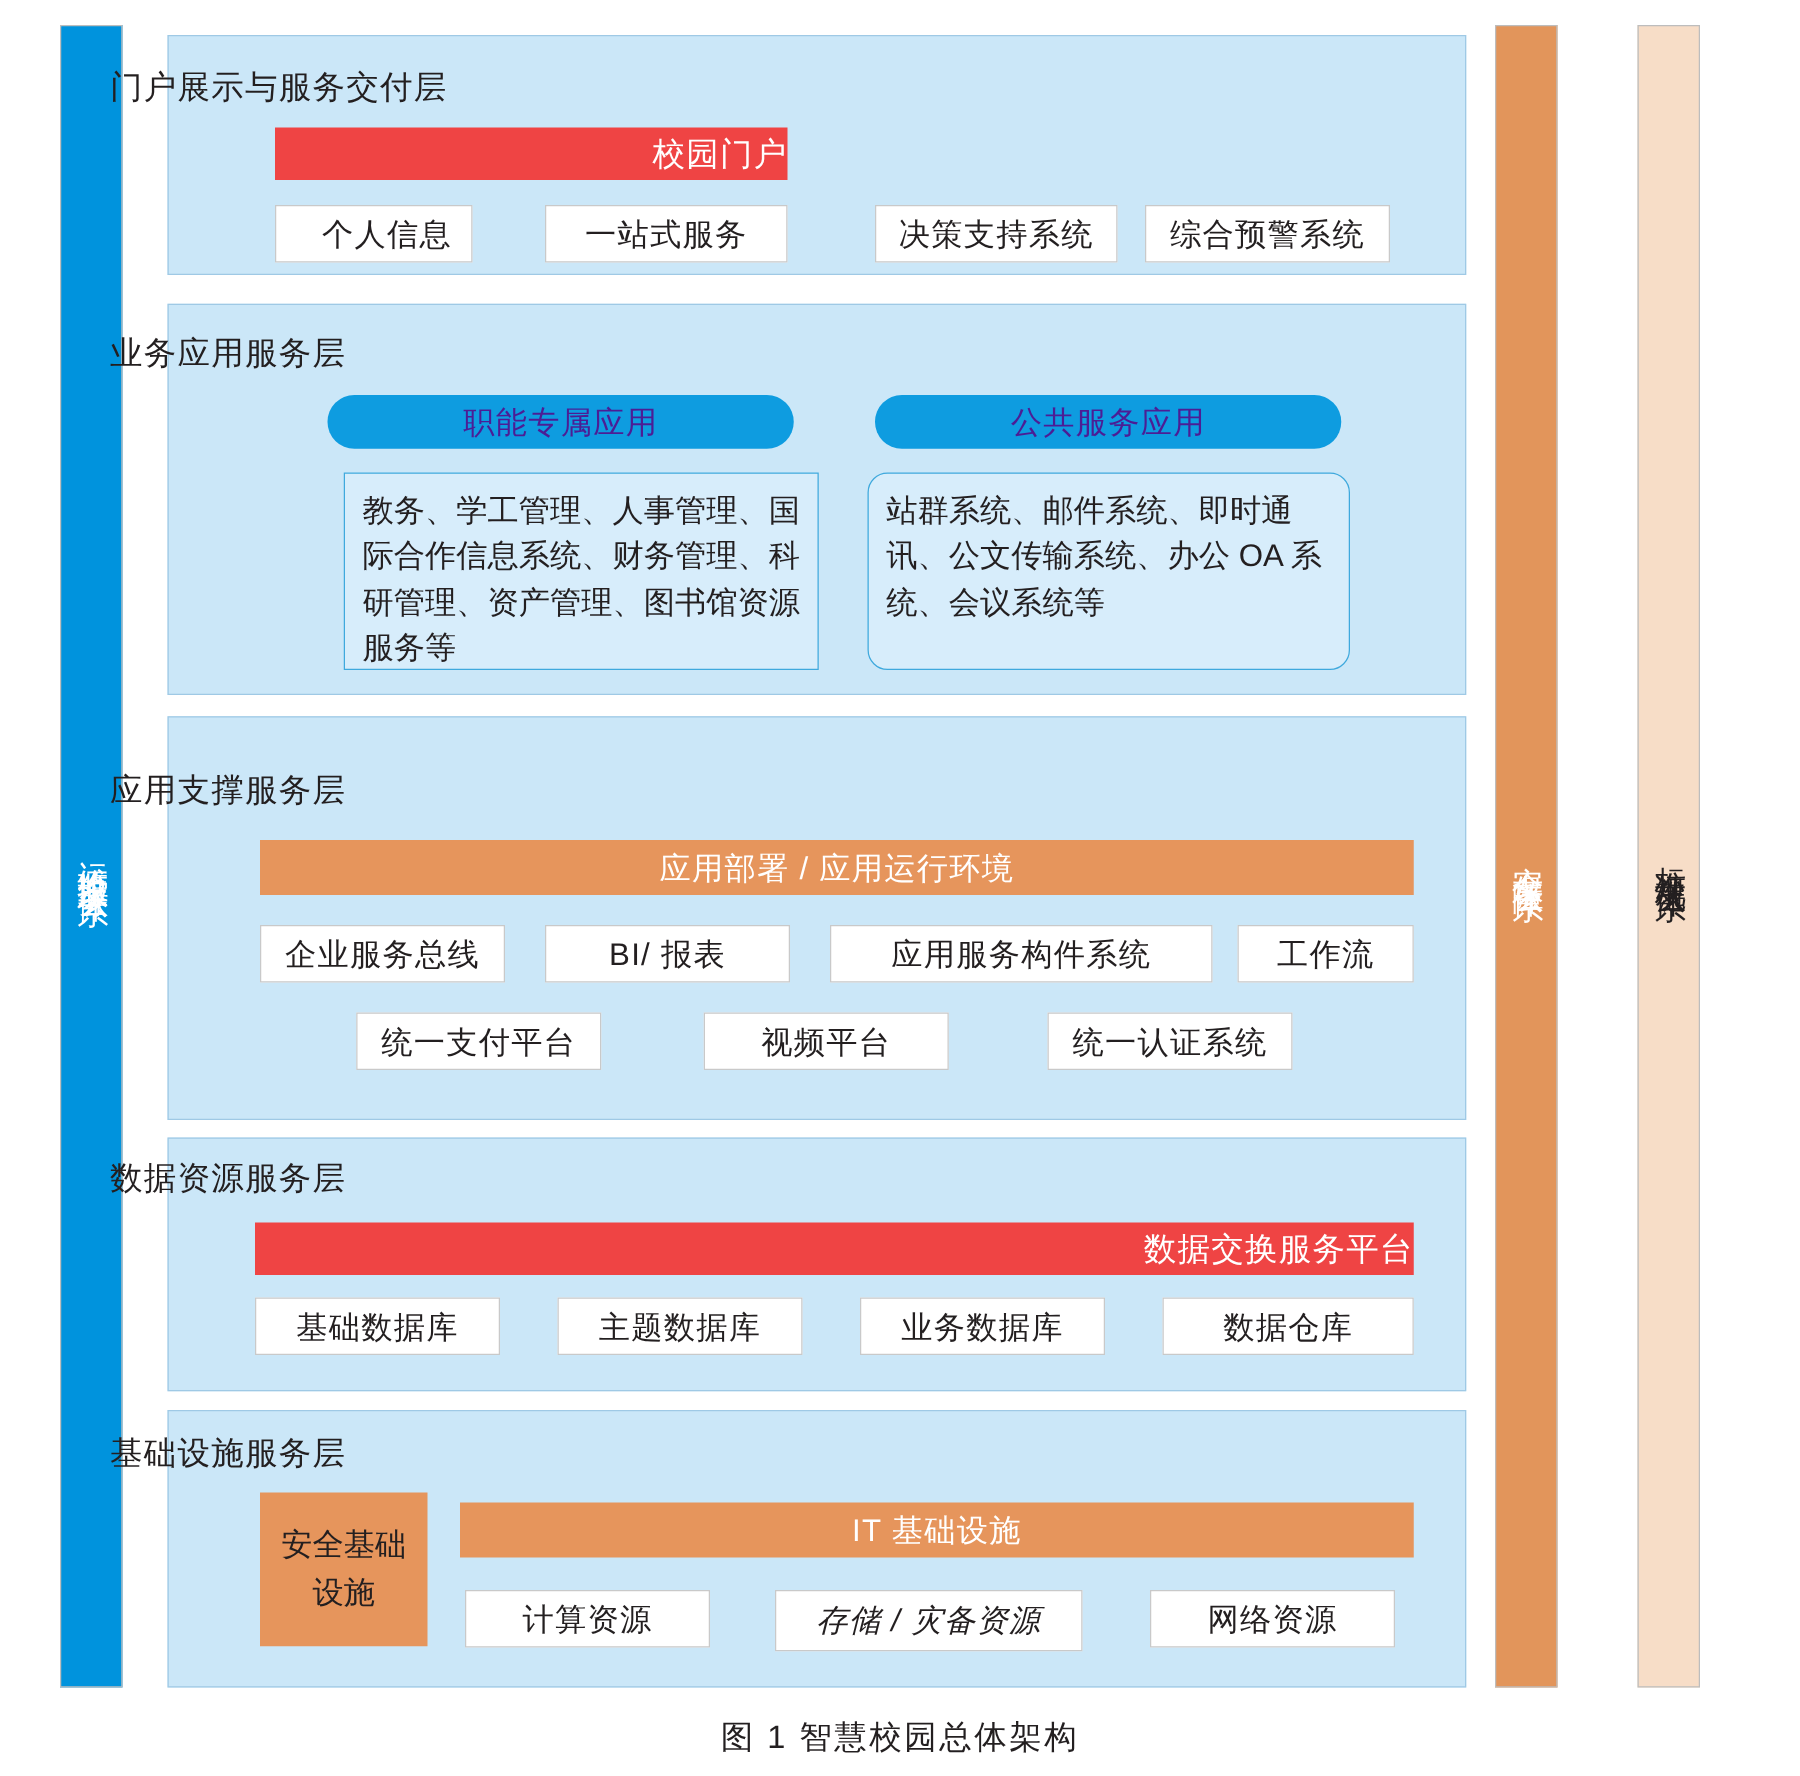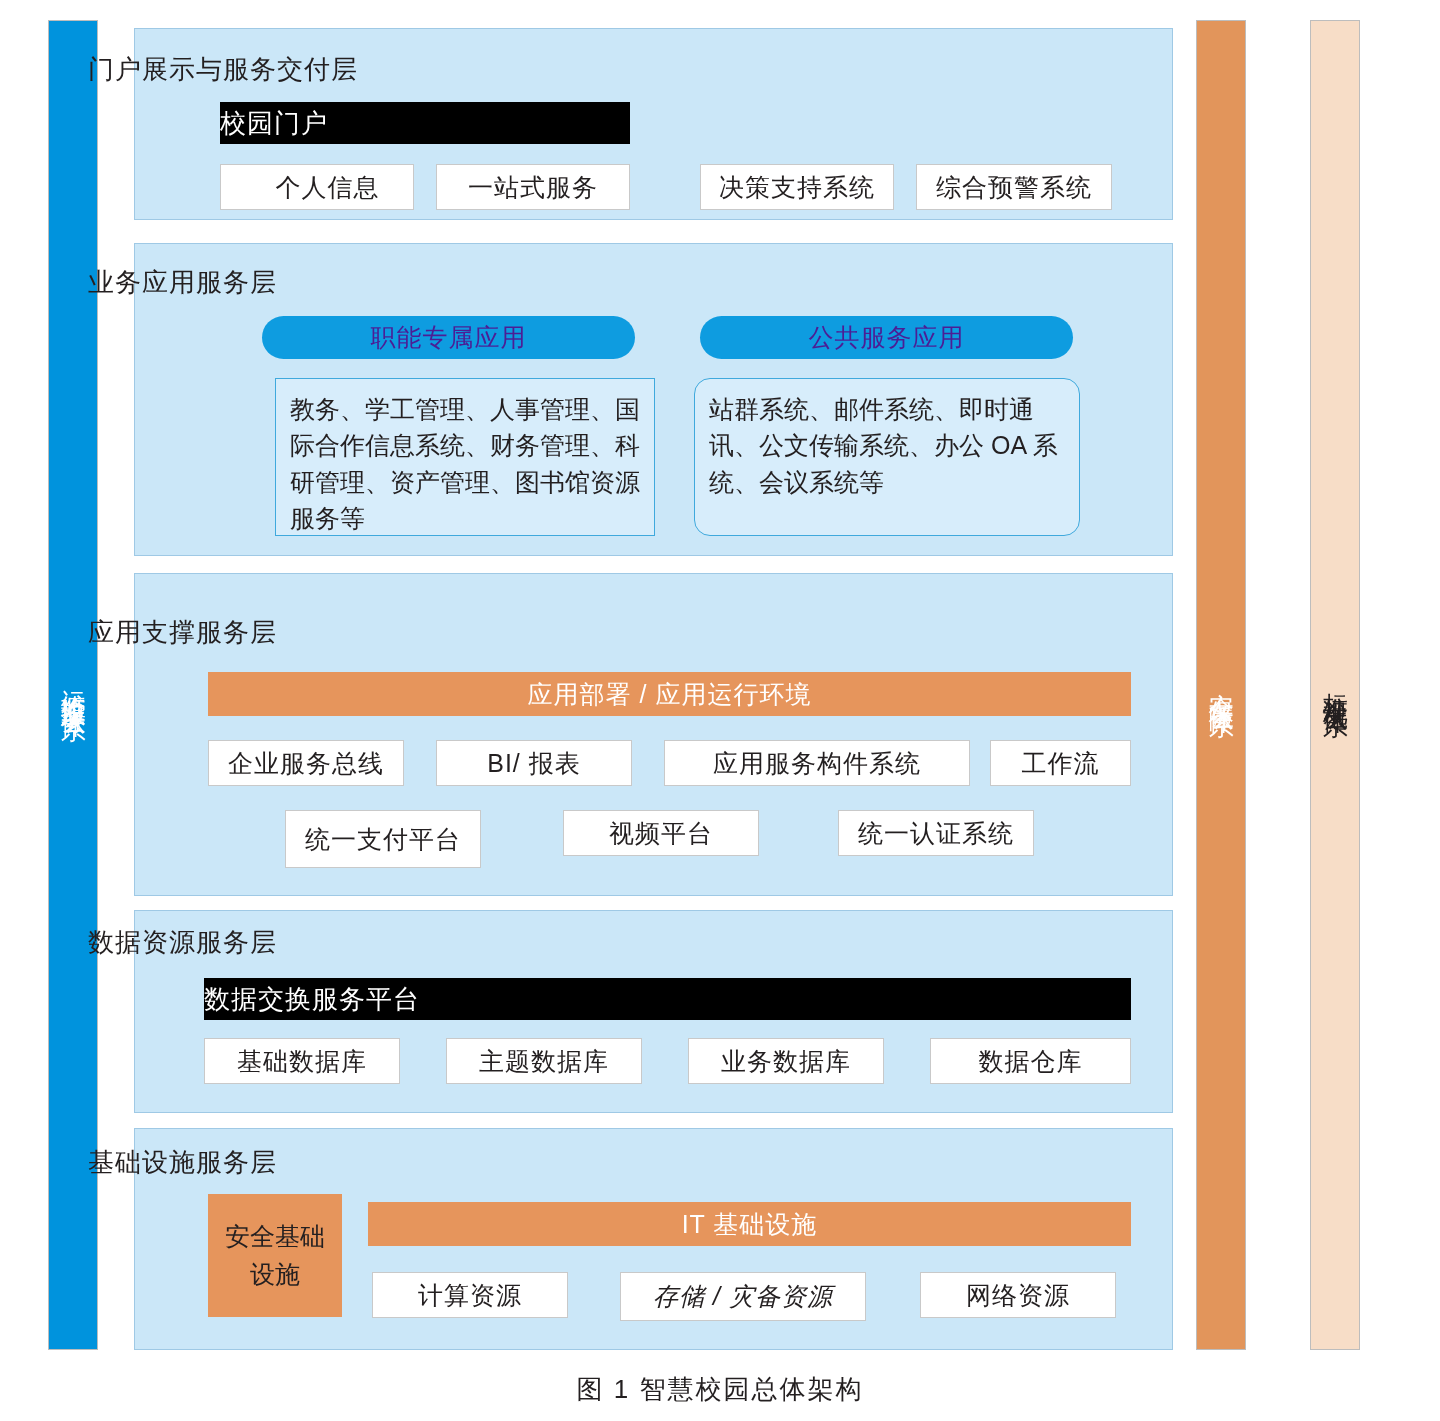--- a/index.html
+++ b/index.html
@@ -82,25 +82,25 @@
 
   .layer1 { top: 28px;   height: 192px; }
   .layer2 { top: 243px;  height: 313px; }
   .layer3 { top: 573px;  height: 323px; }
   .layer4 { top: 910px;  height: 203px; }
   .layer5 { top: 1128px; height: 222px; }
 
   
   .blue-bar {
     position: absolute;
-    background: #000000;
-    color: #ffffff;
-    display: flex;
-    align-items: center;
-    justify-content: flex-start;
+    background: #ef4444;
+    color: #ffffff;
+    display: flex;
+    align-items: center;
+    justify-content: flex-end;
     font-size: 26px;
     letter-spacing: 1px;
   }
   .blue-pill {
     position: absolute;
     background: #0e9ce0;
     color: #4c1d95;
     border-radius: 22px;
     display: flex;
     align-items: center;
@@ -182,21 +182,21 @@
     <span>标准规范体系</span>
   </div>
 
   <div class="layer layer1"></div>
   <div class="layer-title" style="top: 52px;">门户展示与服务交付层</div>
 
   <div class="blue-bar" style="left:220px; top:102px; width:410px; height:42px;">
     <span>校园门户</span>
   </div>
 
-  <div class="white-box" style="left:220px; top:164px; width:194px; height:46px;padding-left:21px;">
+  <div class="white-box" style="left:220px; top:164px; width:158px; height:46px;padding-left:21px;">
     <span>个人信息</span>
   </div>
   <div class="white-box" style="left:436px; top:164px; width:194px; height:46px;">
     <span>一站式服务</span>
   </div>
   <div class="white-box" style="left:700px; top:164px; width:194px; height:46px;">
     <span>决策支持系统</span>
   </div>
   <div class="white-box" style="left:916px; top:164px; width:196px; height:46px;">
     <span>综合预警系统</span>
@@ -228,21 +228,21 @@
   <div class="white-box" style="left:208px; top:740px; width:196px; height:46px;">
     <span>企业服务总线</span>
   </div>
   <div class="white-box" style="left:664px; top:740px; width:306px; height:46px;">
     <span>应用服务构件系统</span>
   </div>
   <div class="white-box" style="left:990px; top:740px; width:141px; height:46px;">
     <span>工作流</span>
   </div>
 
-  <div class="white-box" style="left:285px; top:810px; width:196px; height:58px;">
+  <div class="white-box" style="left:285px; top:810px; width:196px; height:46px;">
     <span>统一支付平台</span>
   </div>
   <div class="white-box" style="left:563px; top:810px; width:196px; height:46px;">
     <span>视频平台</span>
   </div>
   <div class="white-box" style="left:838px; top:810px; width:196px; height:46px;">
     <span>统一认证系统</span>
   </div>
 
   <div class="layer layer4"></div>

